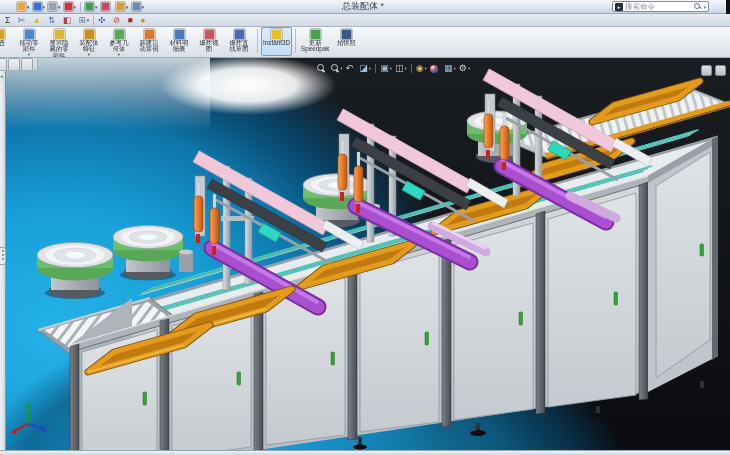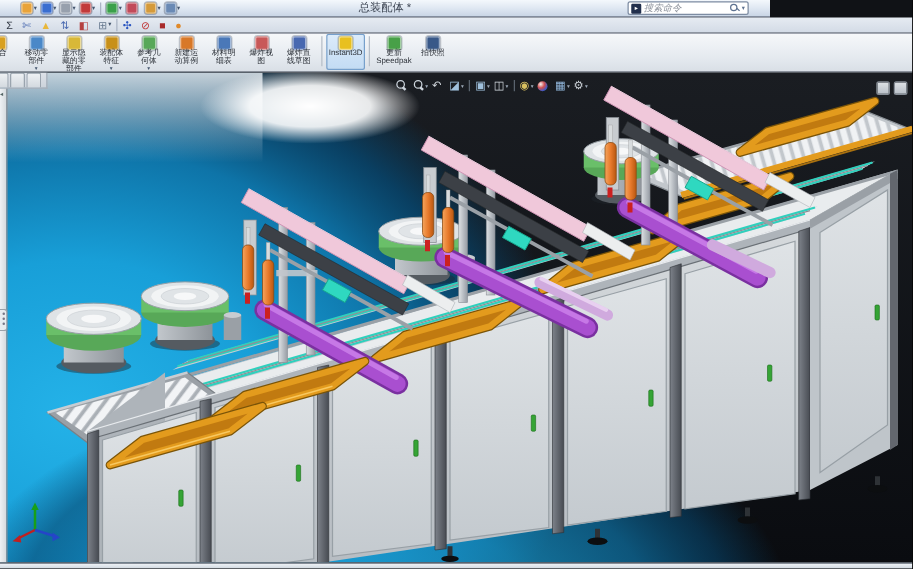--- a/index.html
+++ b/index.html
@@ -1,32 +1,32 @@
 <!DOCTYPE html>
 <html><head>
 <meta charset="utf-8">
 <style>
   *{margin:0;padding:0;box-sizing:border-box;}
   html,body{width:730px;height:455px;overflow:hidden;background:#000;}
   body{font-family:"Liberation Sans","DejaVu Sans",sans-serif;}
   .app{position:relative;width:730px;height:455px;overflow:hidden;background:#101216;}
 
   
-  .titlebar{position:absolute;top:0;left:0;width:616px;height:14px;
+  .titlebar{position:absolute;top:0;left:0;width:726px;height:14px;
     background:linear-gradient(#f4f8fc,#dde6f1 55%,#c9d5e5);border-bottom:1px solid #9aa7ba;
     display:flex;align-items:center;padding:0 16px;}
   .qat{display:flex;align-items:center;gap:1px;}
   .qbtn{display:inline-flex;align-items:center;height:12px;padding:0 1px;border-radius:2px;}
   .qico{width:9px;height:9px;border-radius:2px;display:inline-block;box-shadow:inset 0 0 0 1px rgba(255,255,255,.45), 0 0 0 1px rgba(60,70,90,.35);}
   .qdd{font-size:5px;color:#45566e;margin-left:1px;}
   .vsep{width:1px;height:10px;background:#aab4c4;margin:0 2px;display:inline-block;}
   .wtitle{position:absolute;left:50%;transform:translateX(-50%);font-size:9px;color:#3a4250;white-space:nowrap;}
   .searchbox{position:absolute;right:17px;top:1px;width:97px;height:11px;background:#fff;border:1px solid #7d8ca2;border-radius:2px;display:flex;align-items:center;padding:0 2px;gap:2px;}
   .sqico{width:8px;height:8px;background:#222f4c;border-radius:1px;color:#fff;font-size:5px;line-height:8px;text-align:center;flex:0 0 auto;}
-  .searchtext{font-size:7.5px;color:#8a8f99;flex:1 1 auto;border:0;outline:0;background:transparent;width:50px;font-style:italic;}
+  .searchtext{font-size:7.5px;color:#8a8f99;flex:1 1 auto;border:0;outline:0;background:transparent;width:50px;}
   .searchtext::placeholder{color:#8a8f99;}
   .smag{width:7px;height:8px;position:relative;display:inline-block;flex:0 0 auto;}
   .smag::before{content:"";position:absolute;left:0;top:0;width:4px;height:4px;border:1.2px solid #5f7391;border-radius:50%;}
   .smag::after{content:"";position:absolute;left:4.4px;top:4.8px;width:2.6px;height:1.3px;background:#5f7391;transform:rotate(42deg);}
   .scaret{font-size:5px;color:#5f7391;}
 
   
   .toolbar2{position:absolute;top:14px;left:0;width:730px;height:13px;
     background:linear-gradient(#e6ebf2,#d3dbe6);border-bottom:1px solid #aab4c2;display:flex;align-items:center;padding:0 3px;}
   .t2btn{display:inline-flex;align-items:center;padding:0 2px;height:12px;}

